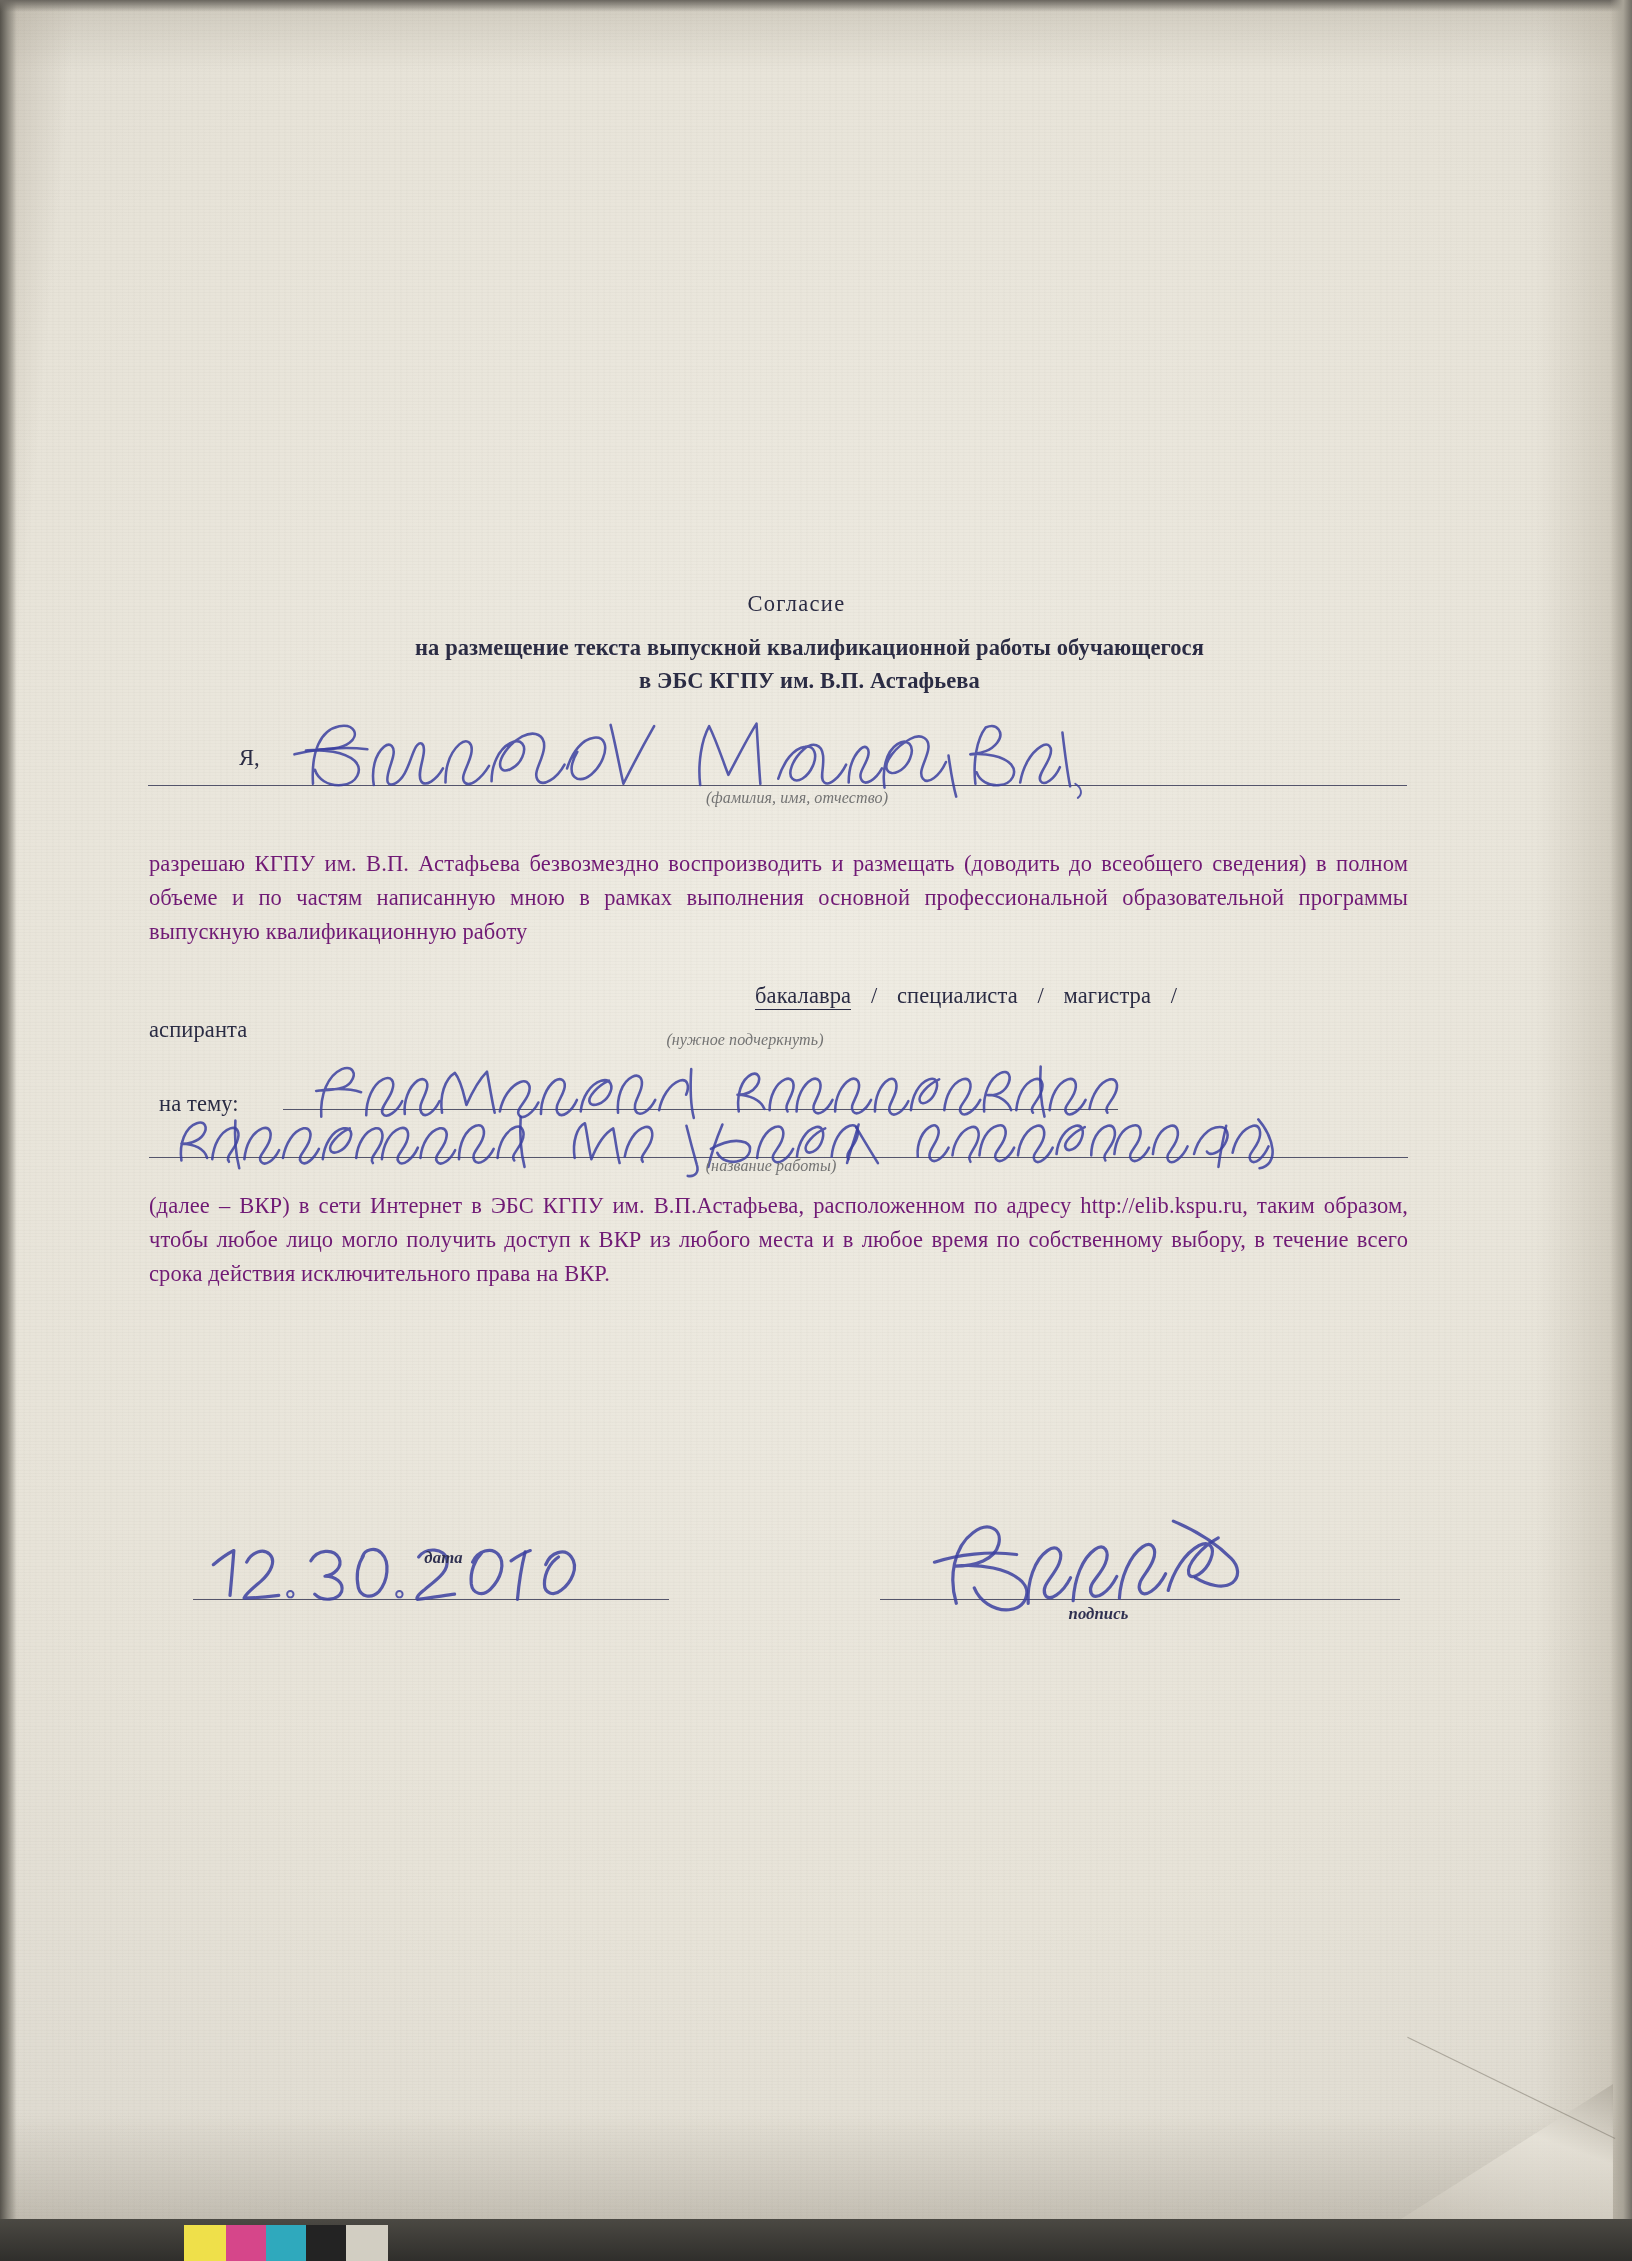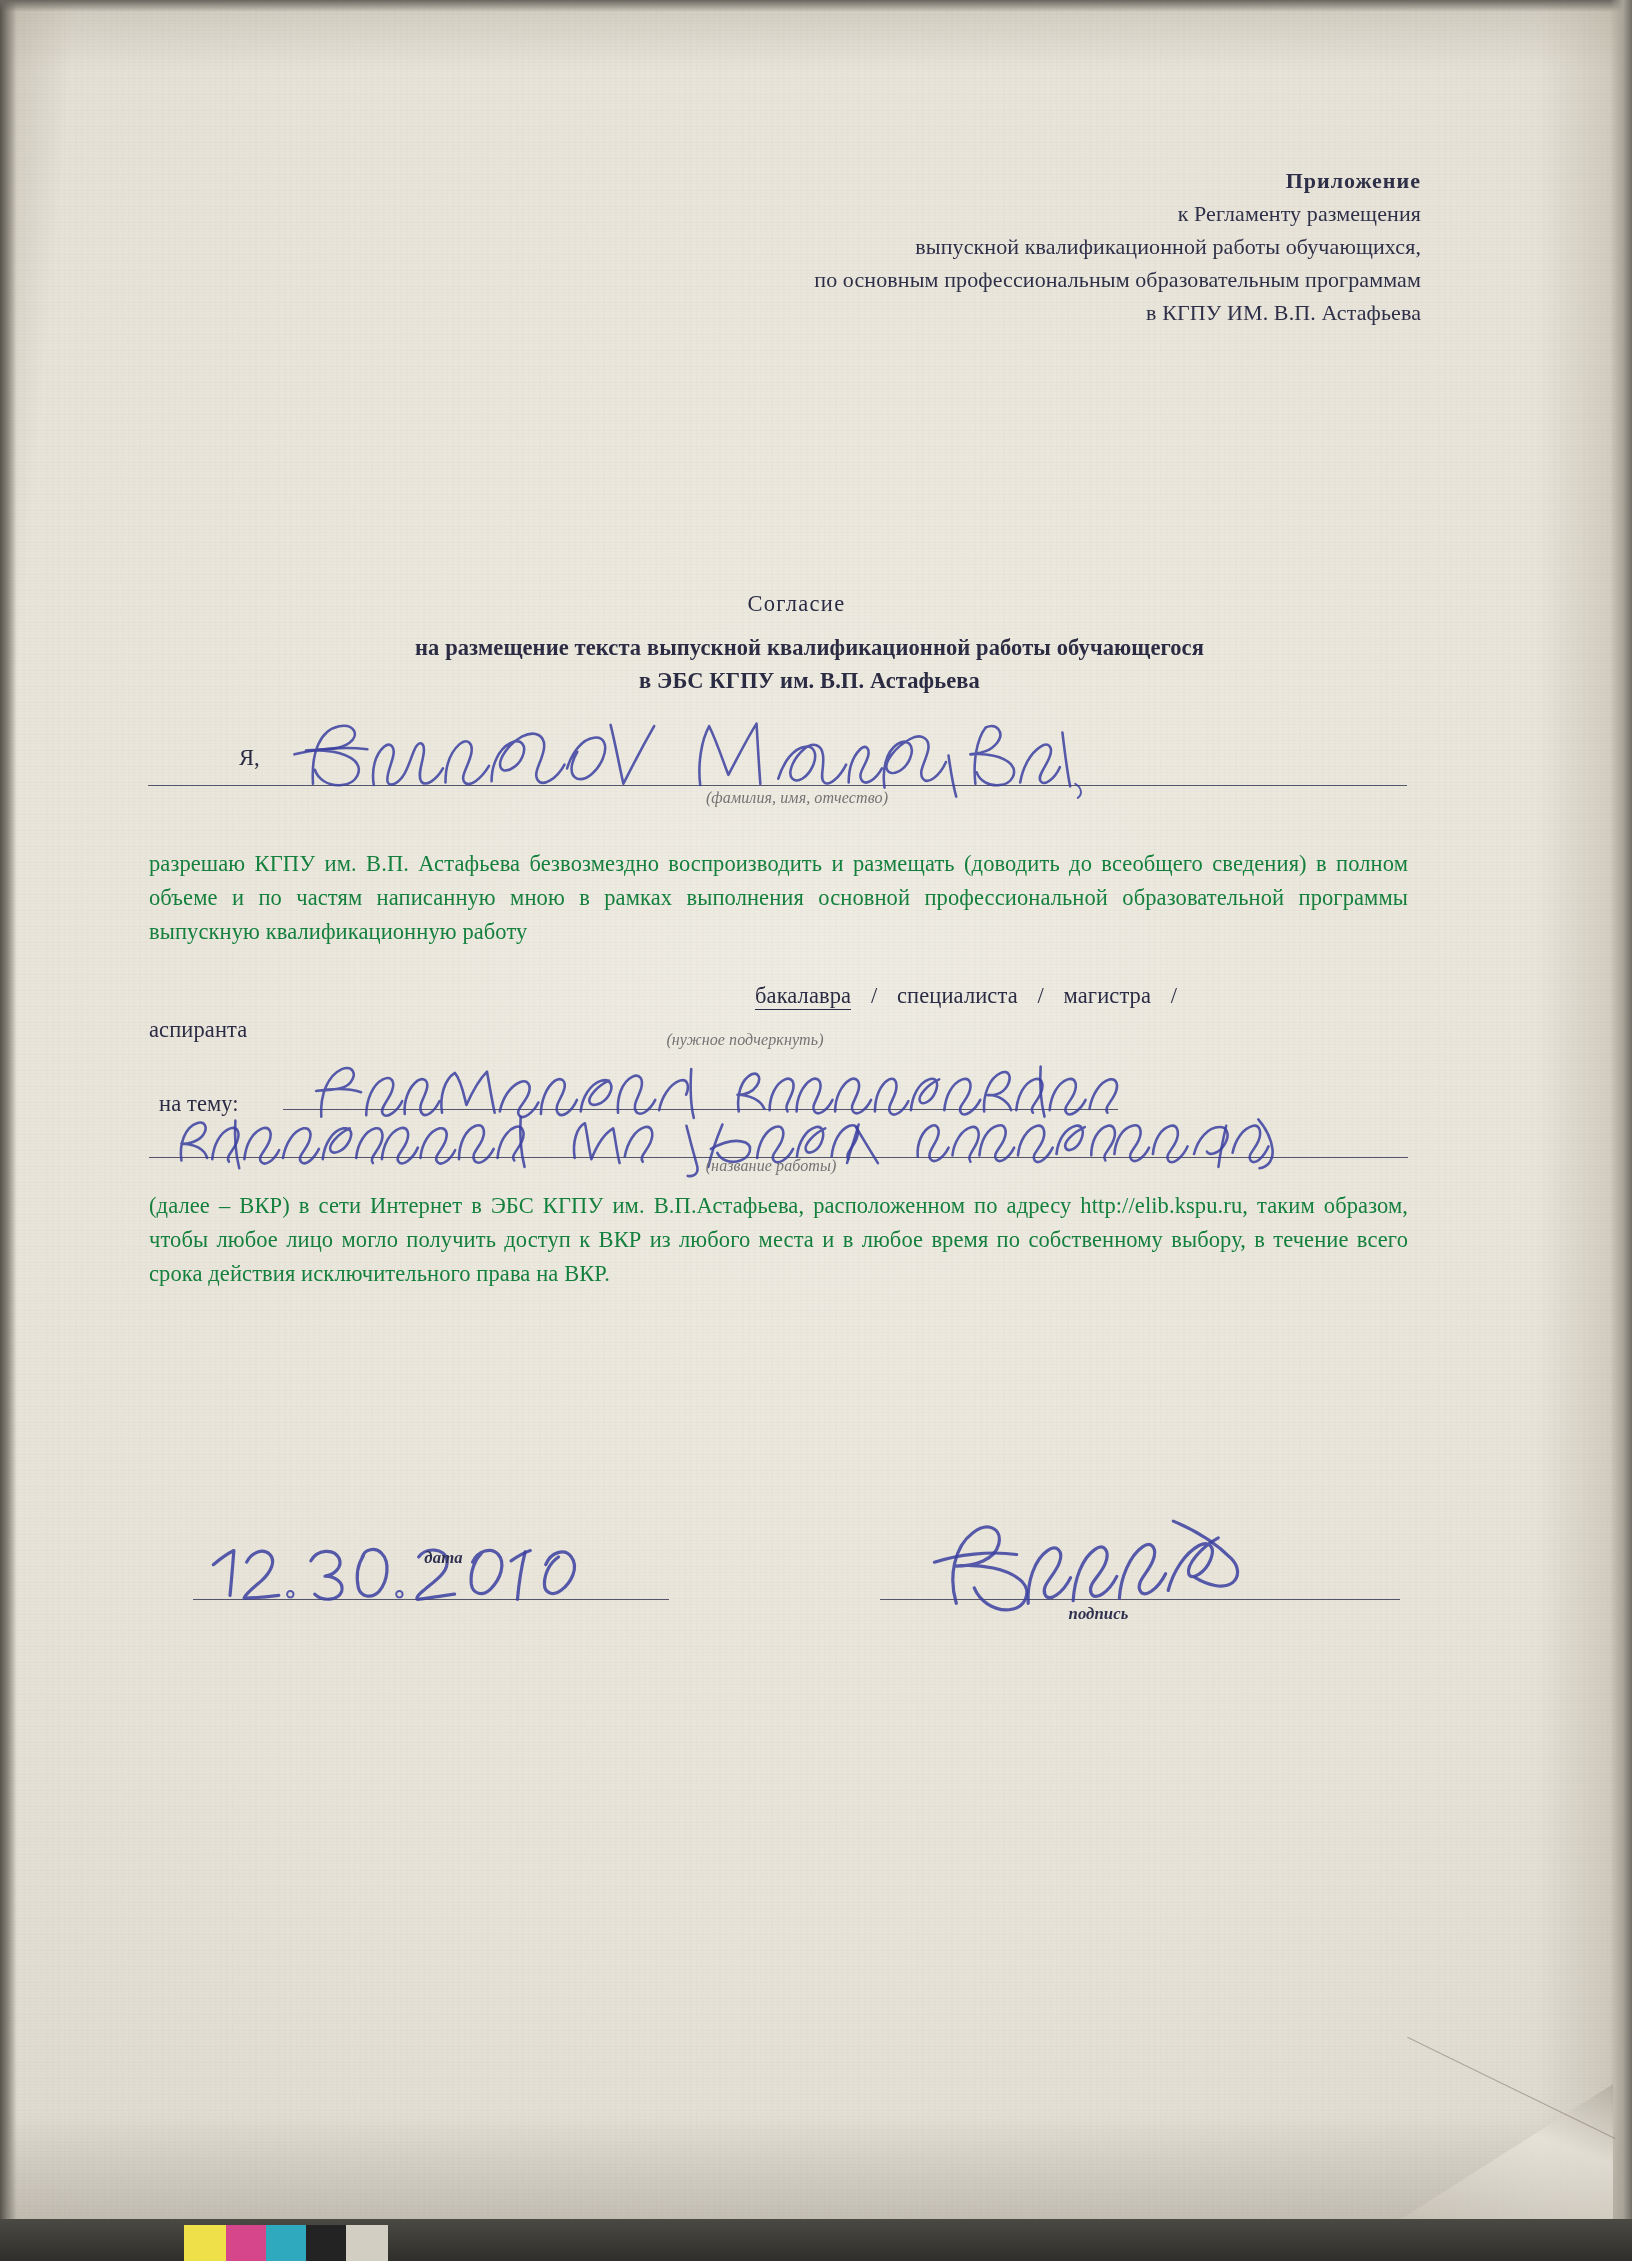--- a/index.html
+++ b/index.html
@@ -126,21 +126,21 @@
     font-size: 22.5px;
     font-weight: bold;
     text-align: center;
     line-height: 33px;
   }
   .body-par {
     font-size: 22.5px;
     line-height: 34px;
     text-align: justify;
     text-justify: inter-word;
-    color: #15803d;
+    color: #701a75;
   }
   .small-italic {
     font-size: 16px;
     font-style: italic;
     color: #737373;
     text-align: center;
   }
   .small-italic-b {
     font-size: 16.7px;
     font-style: italic;
@@ -172,27 +172,20 @@
 <div class="page">
   <div class="paper"></div>
   <div class="texture"></div>
   <div class="texture2"></div>
   <div class="edge-left"></div>
   <div class="edge-top"></div>
   <div class="edge-right"></div>
   <div class="dogear"></div>
   <div class="dogear-line"></div>
 
-  <div class="t hdr" style="left:386px; top:164px; width:1035px;">
-    <div style="font-weight:bold;letter-spacing:1px;">Приложение</div>
-    <div>к Регламенту  размещения</div>
-    <div>выпускной квалификационной работы обучающихся,</div>
-    <div>по основным профессиональным образовательным программам</div>
-    <div>в КГПУ ИМ. В.П. Астафьева</div>
-  </div>
 
   <div class="t title1" style="left:411px; top:591px; width:771px;">Согласие</div>
   <div class="t title2" style="left:186px; top:631px; width:1247px;">на размещение текста выпускной квалификационной работы обучающегося</div>
   <div class="t title2" style="left:186px; top:664px; width:1247px;">в ЭБС КГПУ им. В.П. Астафьева</div>
 
   <div class="t" style="left:239px; top:745px; font-size:22.5px;">Я,</div>
 
   <div class="rule" style="left:148px; top:785px; width:1259px;"></div>
 
   <div class="hand" style="left:276px; top:707px;">

